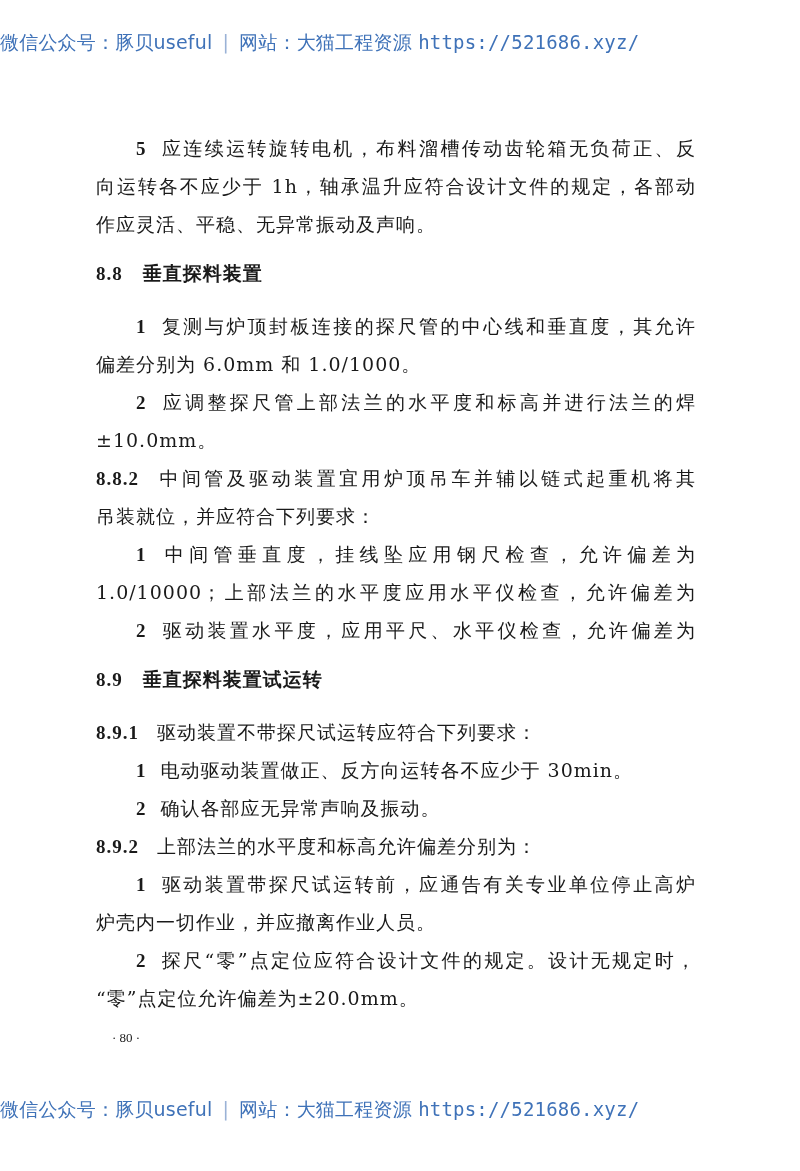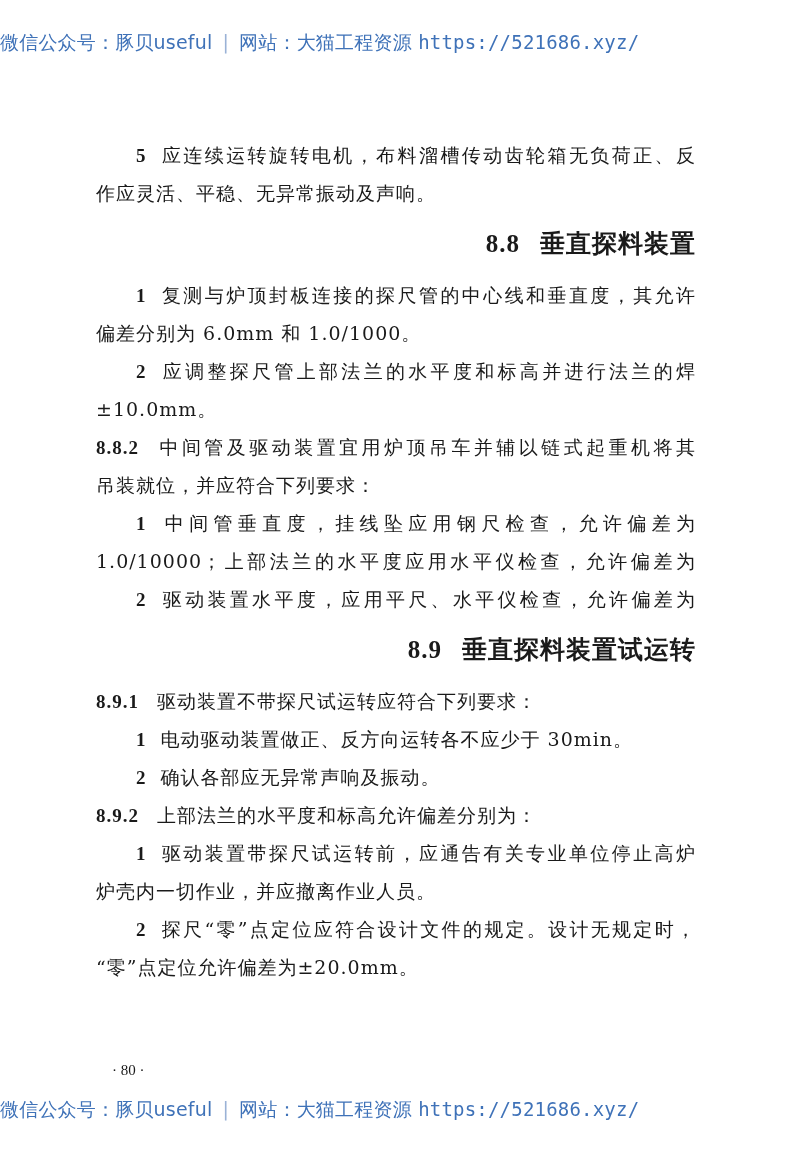--- a/index.html
+++ b/index.html
@@ -32,68 +32,69 @@
     .wm-bottom { top: 1097px; }
 
     .page {
       position: absolute;
       left: 96px;
       top: 128px;
       width: 600px;
     }
     .line {
       font-size: 19px;
-      line-height: 54px;
+      line-height: 40px;
       height: 38px;
       white-space: nowrap;
       text-align: justify;
       text-align-last: justify;
       letter-spacing: 1px;
     }
     .line.last { text-align-last: left; }
     .indent { padding-left: 40px; }
     .num {
       font-weight: bold;
       font-family: "Liberation Serif", "DejaVu Serif", serif;
       margin-right: 14px;
     }
     .clause-no {
       font-weight: bold;
       font-family: "Liberation Serif", "DejaVu Serif", serif;
       margin-right: 18px;
     }
     .heading {
-      text-align: right;
+      text-align: left;
       font-weight: bold;
-      font-size: 25px;
+      font-size: 19px;
       height: 58px;
-      line-height: 76px;
+      line-height: 58px;
       font-family: "DejaVu Sans", "Liberation Sans", sans-serif;
       margin: 2px 0 4px 0;
       letter-spacing: 1px;
     }
     .heading .hnum { margin-right: 20px; font-family: "Liberation Serif", serif; }
     .page-number {
       position: absolute;
       left: 112px;
-      top: 1062px;
-      font-size: 15px;
+      top: 1030px;
+      font-size: 13px;
       font-family: "Liberation Serif", "DejaVu Serif", serif;
     }
   </style>
 </head>
 <body>
 
 <div class="watermark wm-top">
   <span>微信公众号：豚贝useful</span><span class="sep">|</span><span>网站：大猫工程资源</span> <span class="url">https://521686.xyz/</span>
 </div>
 
 <div class="page">
 
   <div class="line indent"><span class="num">5</span><span>应连续运转旋转电机，布料溜槽传动齿轮箱无负荷正、反</span></div>
+  <div class="line">向运转各不应少于 1h，轴承温升应符合设计文件的规定，各部动</div>
   <div class="line last">作应灵活、平稳、无异常振动及声响。</div>
 
   <div class="heading"><span class="hnum">8.8</span><span>垂直探料装置</span></div>
 
   <div class="line indent"><span class="num">1</span><span>复测与炉顶封板连接的探尺管的中心线和垂直度，其允许</span></div>
   <div class="line last">偏差分别为 6.0mm 和 1.0/1000。</div>
   <div class="line indent"><span class="num">2</span><span>应调整探尺管上部法兰的水平度和标高并进行法兰的焊</span></div>
   <div class="line last">±10.0mm。</div>
 
   <div class="line"><span class="clause-no">8.8.2</span><span>中间管及驱动装置宜用炉顶吊车并辅以链式起重机将其</span></div>

